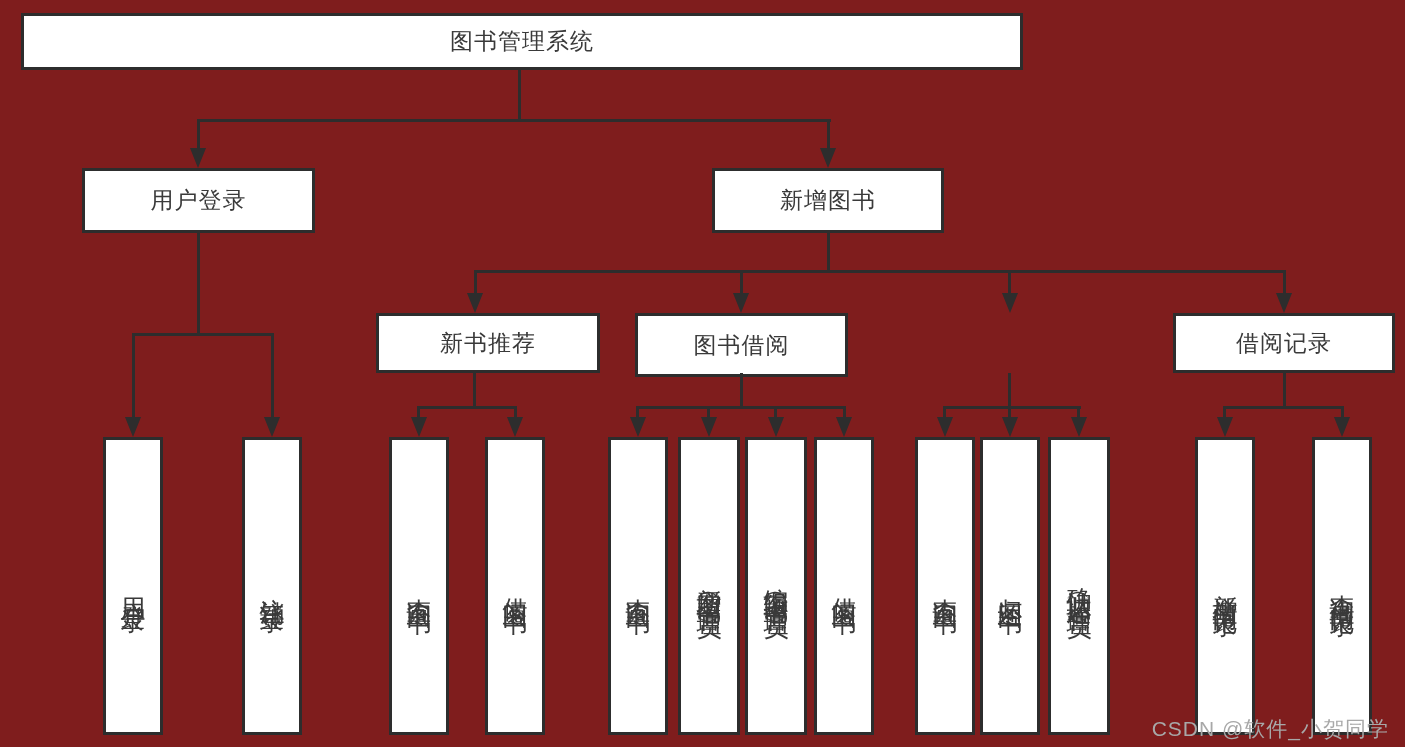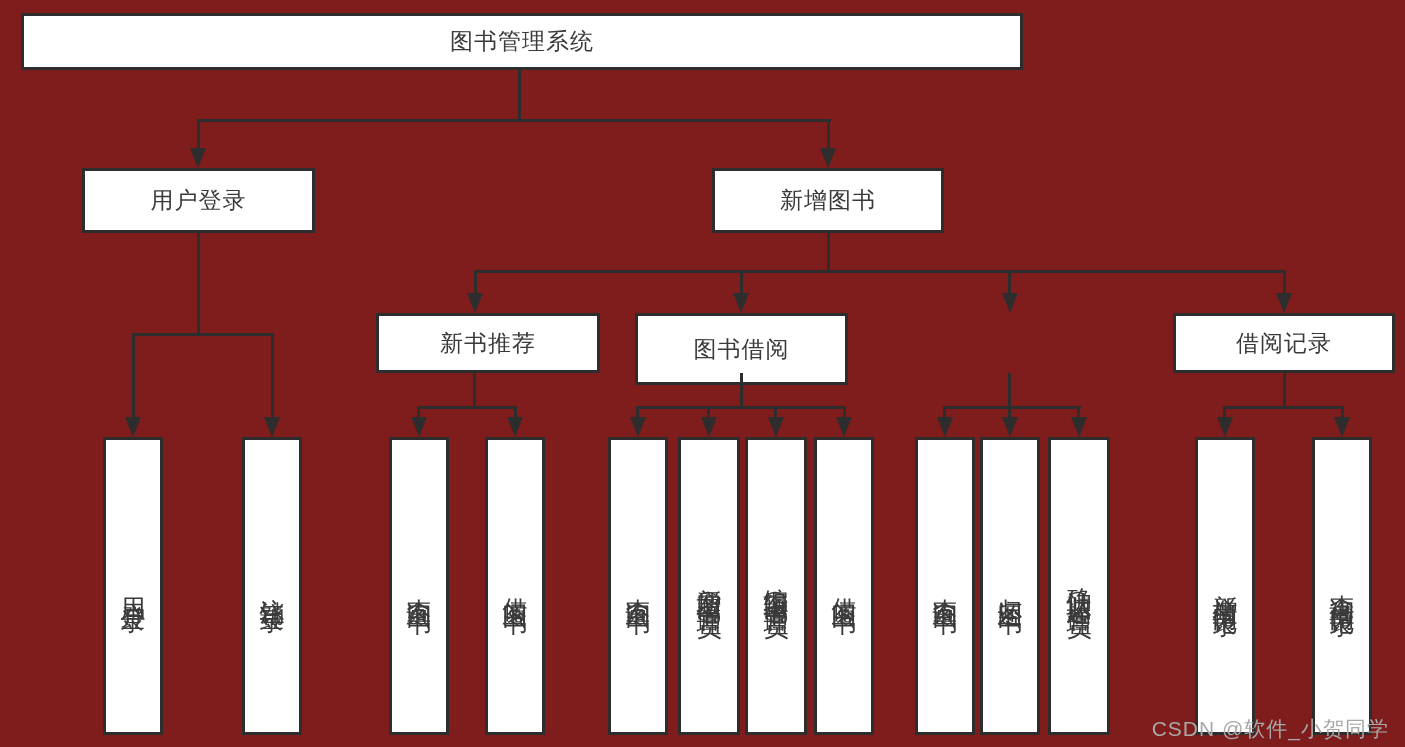--- a/index.html
+++ b/index.html
@@ -70,21 +70,21 @@
   </div>
 
   <div class="node" style="left:712px; top:168px; width:232px; height:65px;">
     <span class="hlabel">新增图书</span>
   </div>
 
   <div class="node" style="left:376px; top:313px; width:224px; height:60px;">
     <span class="hlabel">新书推荐</span>
   </div>
 
-  <div class="node" style="left:635px; top:313px; width:213px; height:72px;text-align:right;">
+  <div class="node" style="left:635px; top:313px; width:213px; height:64px;text-align:right;">
     <span class="hlabel">图书借阅</span>
   </div>
 
 
   <div class="node" style="left:1173px; top:313px; width:222px; height:60px;">
     <span class="hlabel">借阅记录</span>
   </div>
 
   <div class="node leaf" style="left:103px; top:437px; width:60px; height:298px;">
     <span class="vlabel">用户登录</span>

